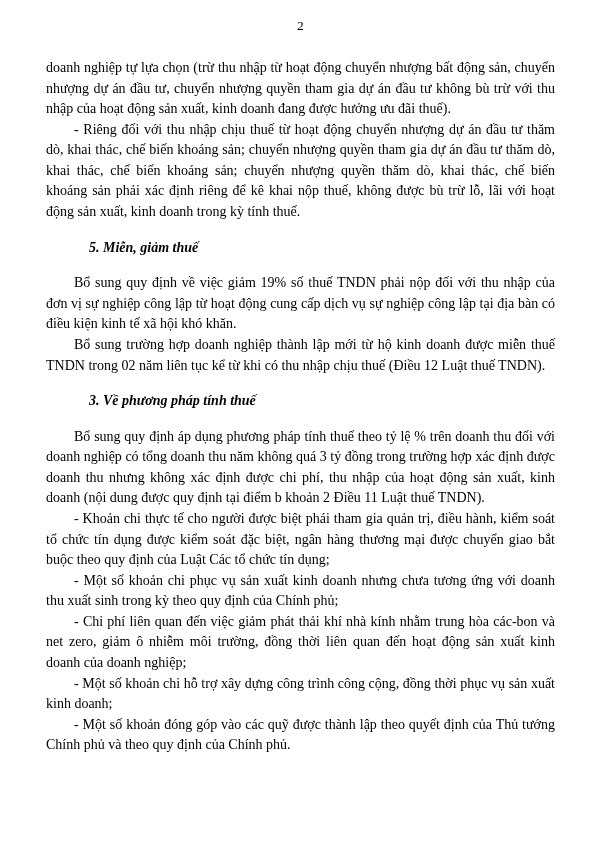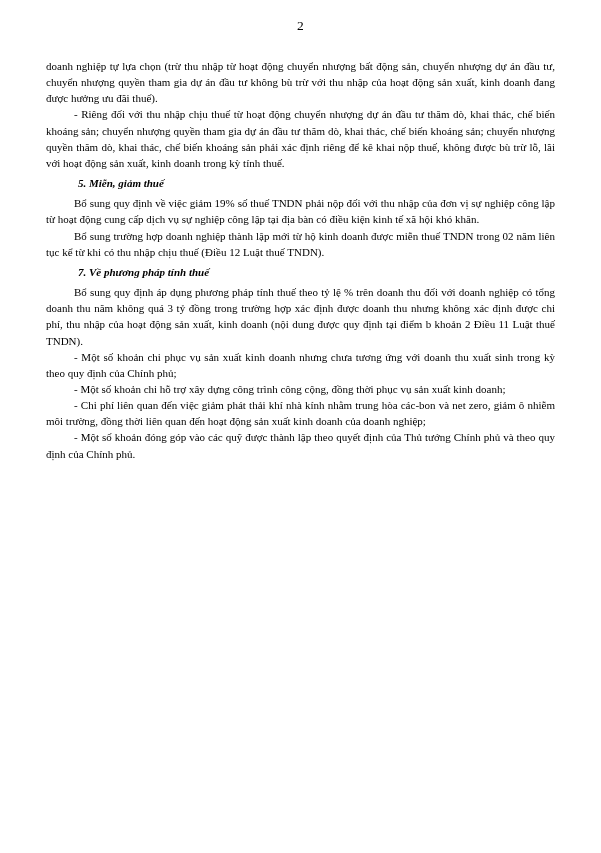--- a/index.html
+++ b/index.html
@@ -22,53 +22,54 @@
     padding: 18px 46px 0 46px;
     position: relative;
   }
   .page-number {
     text-align: center;
     font-size: 13.5px;
     margin-bottom: 24px;
     letter-spacing: 0.2px;
   }
   .content {
-    font-size: 11px;
+    font-size: 14px;
     line-height: 1.47;
     text-align: justify;
     text-justify: inter-word;
   }
   .para {
     margin: 0;
     text-indent: 28px;
   }
   .para.noindent {
     text-indent: 0;
   }
   .heading {
-    margin: 4px;
+    margin: 15px;
     text-indent: 28px;
     font-weight: bold;
     font-style: italic;
   }
   .heading.block {
     text-indent: 28px;
   }
 </style>
 </head>
 <body>
 
 <div class="page">
   <div class="page-number">2</div>
   <div class="content" id="doc-content">
       <p class="para noindent">doanh nghiệp tự lựa chọn (trừ thu nhập từ hoạt động chuyển nhượng bất động sản, chuyển nhượng dự án đầu tư, chuyển nhượng quyền tham gia dự án đầu tư không bù trừ với thu nhập của hoạt động sản xuất, kinh doanh đang được hưởng ưu đãi thuế).</p>
       <p class="para">- Riêng đối với thu nhập chịu thuế từ hoạt động chuyển nhượng dự án đầu tư thăm dò, khai thác, chế biến khoáng sản; chuyển nhượng quyền tham gia dự án đầu tư thăm dò, khai thác, chế biến khoáng sản; chuyển nhượng quyền thăm dò, khai thác, chế biến khoáng sản phải xác định riêng để kê khai nộp thuế, không được bù trừ lỗ, lãi với hoạt động sản xuất, kinh doanh trong kỳ tính thuế.</p>
       <p class="heading block">5. Miễn, giảm thuế</p>
       <p class="para">Bổ sung quy định về việc giảm 19% số thuế TNDN phải nộp đối với thu nhập của đơn vị sự nghiệp công lập từ hoạt động cung cấp dịch vụ sự nghiệp công lập tại địa bàn có điều kiện kinh tế xã hội khó khăn.</p>
       <p class="para">Bổ sung trường hợp doanh nghiệp thành lập mới từ hộ kinh doanh được miễn thuế TNDN trong 02 năm liên tục kể từ khi có thu nhập chịu thuế (Điều 12 Luật thuế TNDN).</p>
-      <p class="heading block">7. Về phương pháp tính thuế</p>
+      <p class="heading block">3. Về phương pháp tính thuế</p>
       <p class="para">Bổ sung quy định áp dụng phương pháp tính thuế theo tỷ lệ % trên doanh thu đối với doanh nghiệp có tổng doanh thu năm không quá 3 tỷ đồng trong trường hợp xác định được doanh thu nhưng không xác định được chi phí, thu nhập của hoạt động sản xuất, kinh doanh (nội dung được quy định tại điểm b khoản 2 Điều 11 Luật thuế TNDN).</p>
+      <p class="para">- Khoản chi thực tế cho người được biệt phái tham gia quản trị, điều hành, kiểm soát tổ chức tín dụng được kiểm soát đặc biệt, ngân hàng thương mại được chuyển giao bắt buộc theo quy định của Luật Các tổ chức tín dụng;</p>
       <p class="para">- Một số khoản chi phục vụ sản xuất kinh doanh nhưng chưa tương ứng với doanh thu xuất sinh trong kỳ theo quy định của Chính phủ;</p>
+      <p class="para">- Chi phí liên quan đến việc giảm phát thải khí nhà kính nhằm trung hòa các-bon và net zero, giảm ô nhiễm môi trường, đồng thời liên quan đến hoạt động sản xuất kinh doanh của doanh nghiệp;</p>
       <p class="para">- Một số khoản chi hỗ trợ xây dựng công trình công cộng, đồng thời phục vụ sản xuất kinh doanh;</p>
-      <p class="para">- Chi phí liên quan đến việc giảm phát thải khí nhà kính nhằm trung hòa các-bon và net zero, giảm ô nhiễm môi trường, đồng thời liên quan đến hoạt động sản xuất kinh doanh của doanh nghiệp;</p>
       <p class="para">- Một số khoản đóng góp vào các quỹ được thành lập theo quyết định của Thủ tướng Chính phủ và theo quy định của Chính phủ.</p>
     </div>
 </div>
 
 </body></html>

